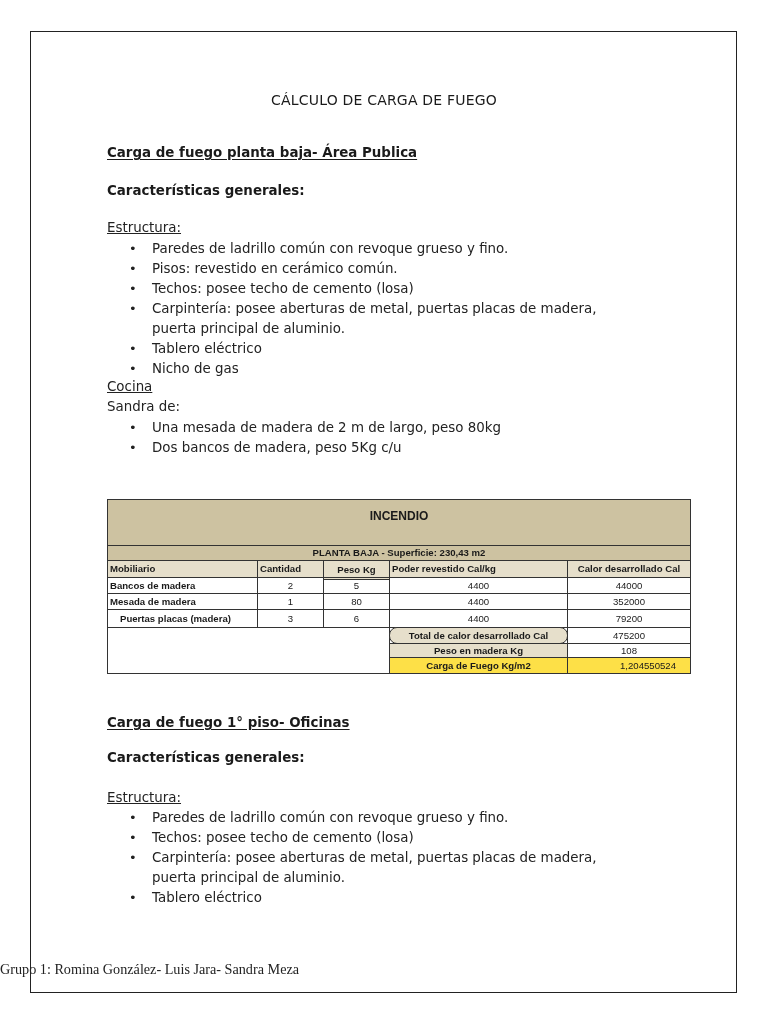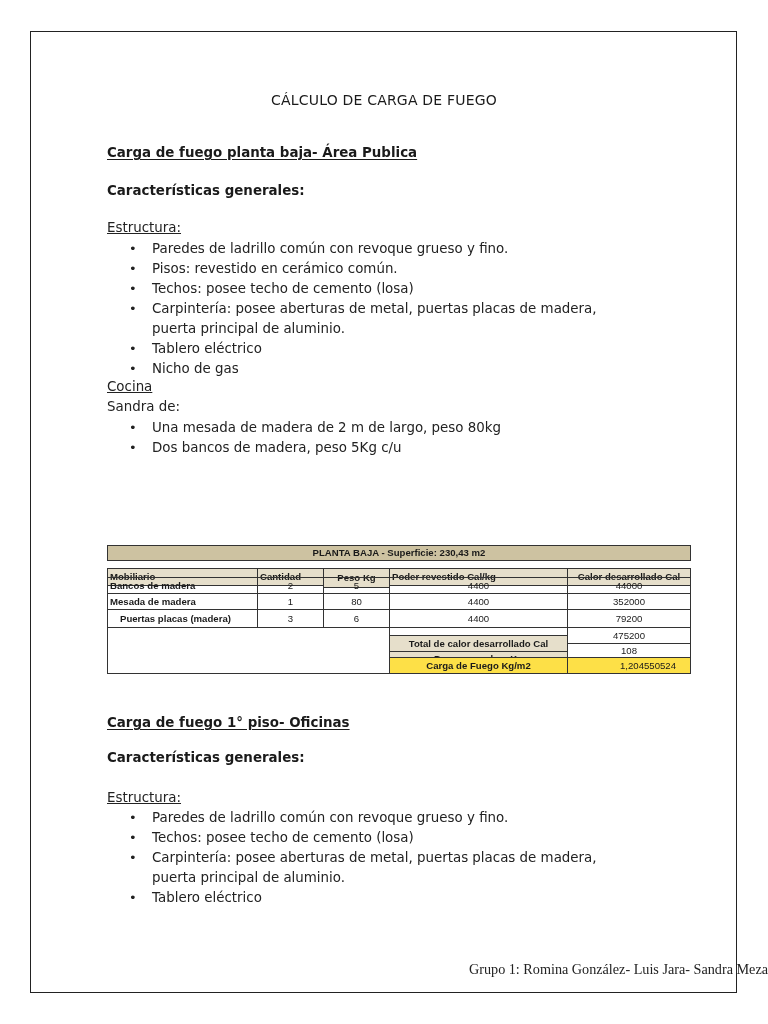--- a/index.html
+++ b/index.html
@@ -14,28 +14,28 @@
     ul.bullets { position: absolute; left: 107px; margin: 0; padding: 0; list-style: none; font-size: 13.4px; color: #222; }
     ul.bullets li { position: relative; padding-left: 45px; line-height: 20px; }
     ul.bullets li::before { content: "•"; position: absolute; left: 22px; top: 0; font-size: 13px; }
     ul.bullets li span.cont { display: block; }
 
     
     .tbl { position: absolute; left: 107px; top: 499px; width: 584px; height: 175px; font-family: "Liberation Sans", sans-serif; }
     .cell { position: absolute; box-sizing: border-box; font-size: 9.6px; line-height: 1; display: flex; align-items: center; overflow: hidden; white-space: nowrap; }
     .b { border: 1px solid #333; }
     .tan { background: #cdc2a1; }
-    .tan-light { background: #e6dfcb; margin-top: 8px; }
+    .tan-light { background: #e6dfcb; }
     .olive { background: #fde047; }
     .center { justify-content: center; }
     .left { justify-content: flex-start; padding-left: 2px; }
     .right { justify-content: flex-end; padding-right: 14px; }
     .bold { font-weight: bold; }
 
-    .footer { left: 0; width: 768px; top: 961px; text-align: right; font-family: "Liberation Serif", serif; font-size: 14.2px; color: #222; }
+    .footer { left: 0; width: 768px; top: 961px; text-align: left; font-family: "Liberation Serif", serif; font-size: 14.2px; color: #222; }
   </style>
 </head>
 <body>
 
 <div class="page-frame"></div>
 
 <div class="abs doc-title">CÁLCULO DE CARGA DE FUEGO</div>
 
 <div class="abs section-title" style="top:145px;">Carga de fuego planta baja- Área Publica</div>
 <div class="abs subsection" style="top:183px;">Características generales:</div>
@@ -52,20 +52,21 @@
 
 <div class="abs label-u" style="top:379px;">Cocina</div>
 <div class="abs plain" style="top:399px;">Sandra de:</div>
 <ul class="bullets" style="top:418px;">
   <li><span>Una mesada de madera de 2 m de largo, peso 80kg</span></li>
   <li><span>Dos bancos de madera, peso 5Kg c/u</span></li>
 </ul>
 
 <div class="tbl">
 
+  <div class="cell b tan center bold" style="left:0;top:0;width:584px;height:47px;font-size:12px;align-items:flex-start;padding-top:10px;">INCENDIO</div>
 
   <div class="cell b tan center bold" style="left:0;top:46px;width:584px;height:16px;">PLANTA BAJA - Superficie: 230,43 m2</div>
 
   <div class="cell b tan-light left bold" style="left:0;top:61px;width:151px;height:18px;">Mobiliario</div>
   <div class="cell b tan-light left bold" style="left:150px;top:61px;width:67px;height:18px;">Cantidad</div>
   <div class="cell b tan-light center bold" style="left:216px;top:61px;width:67px;height:20px;">Peso Kg</div>
   <div class="cell b tan-light left bold" style="left:282px;top:61px;width:179px;height:18px;">Poder revestido Cal/kg</div>
   <div class="cell b tan-light center bold" style="left:460px;top:61px;width:124px;height:18px;">Calor desarrollado Cal</div>
 
   <div class="cell b left bold" style="left:0;top:78px;width:151px;height:17px;">Bancos de madera</div>
@@ -81,21 +82,21 @@
   <div class="cell b center" style="left:460px;top:94px;width:124px;height:17px;">352000</div>
 
   <div class="cell b left bold" style="left:0;top:110px;width:151px;height:19px;padding-left:12px;">Puertas  placas (madera)</div>
   <div class="cell b center" style="left:150px;top:110px;width:67px;height:19px;">3</div>
   <div class="cell b center" style="left:216px;top:110px;width:67px;height:19px;">6</div>
   <div class="cell b center" style="left:282px;top:110px;width:179px;height:19px;">4400</div>
   <div class="cell b center" style="left:460px;top:110px;width:124px;height:19px;">79200</div>
 
   <div class="cell b" style="left:0;top:128px;width:283px;height:47px;"></div>
 
-  <div class="cell b tan-light center bold" style="left:282px;top:128px;width:179px;height:17px;">Total  de calor desarrollado  Cal</div>
+  <div class="cell b tan-light center bold" style="left:282px;top:128px;width:179px;height:17px;border-radius:8px;">Total  de calor desarrollado  Cal</div>
   <div class="cell b center" style="left:460px;top:128px;width:124px;height:17px;">475200</div>
 
   <div class="cell b tan-light center bold" style="left:282px;top:144px;width:179px;height:15px;">Peso en madera Kg</div>
   <div class="cell b center" style="left:460px;top:144px;width:124px;height:15px;">108</div>
 
   <div class="cell b olive center bold" style="left:282px;top:158px;width:179px;height:17px;">Carga de Fuego Kg/m2</div>
   <div class="cell b olive right" style="left:460px;top:158px;width:124px;height:17px;">1,204550524</div>
 </div>
 
 <div class="abs section-title" style="top:715px;">Carga de fuego 1° piso- Oficinas</div>

